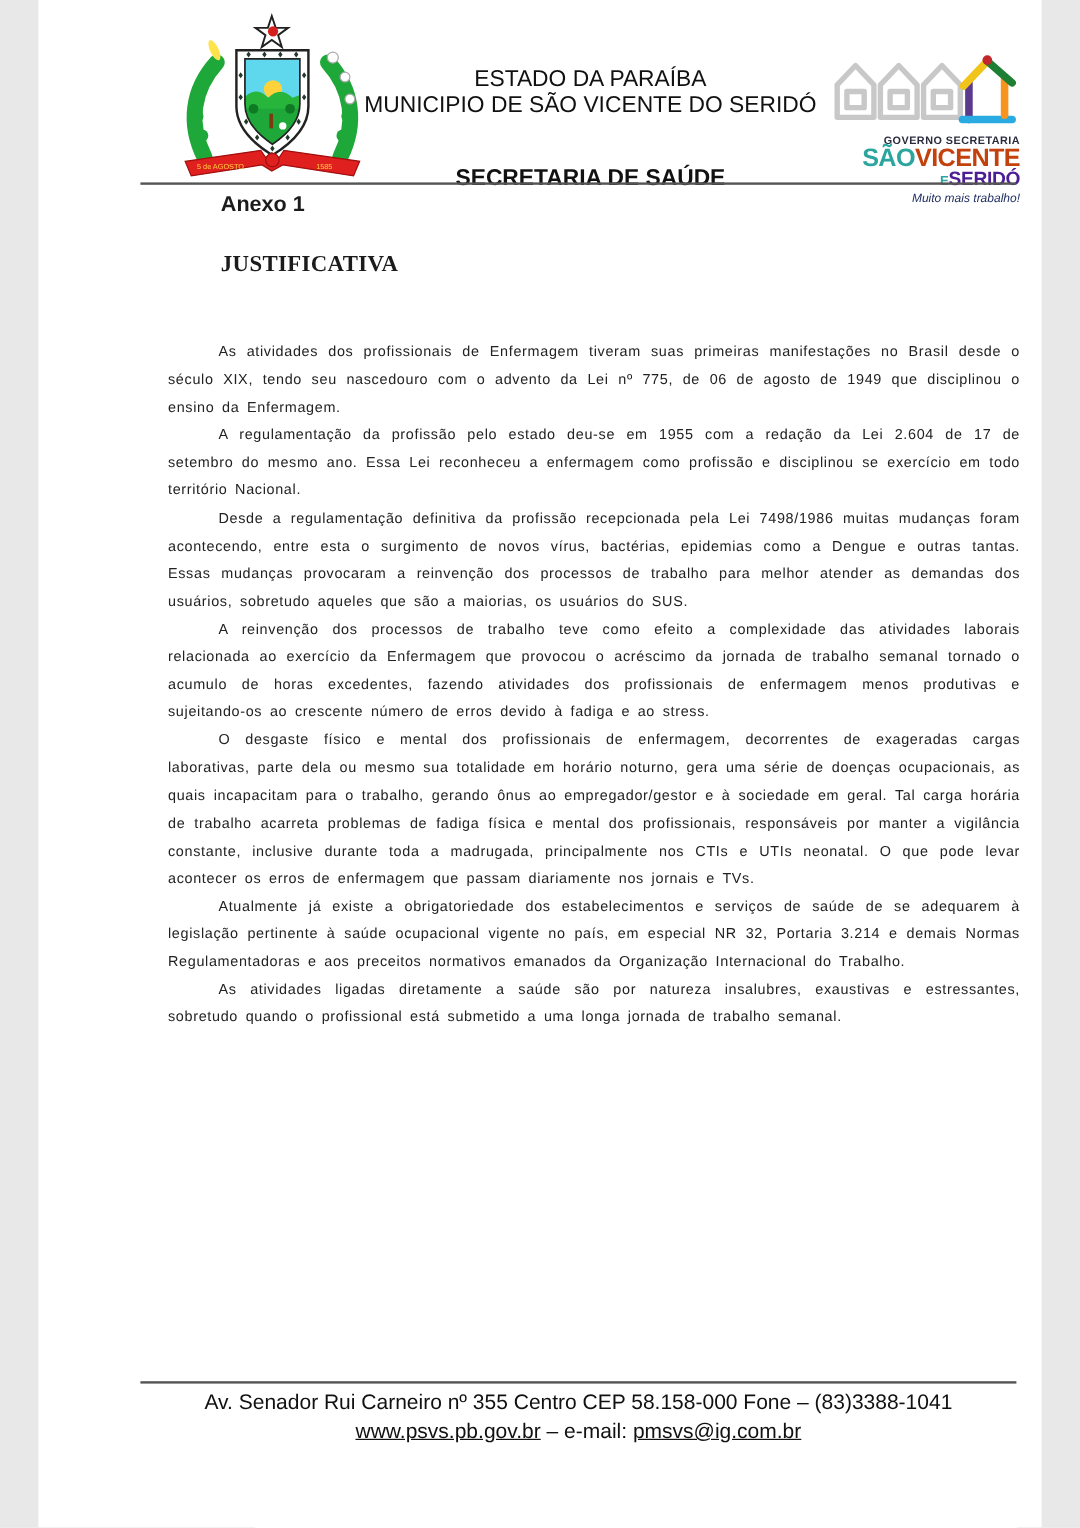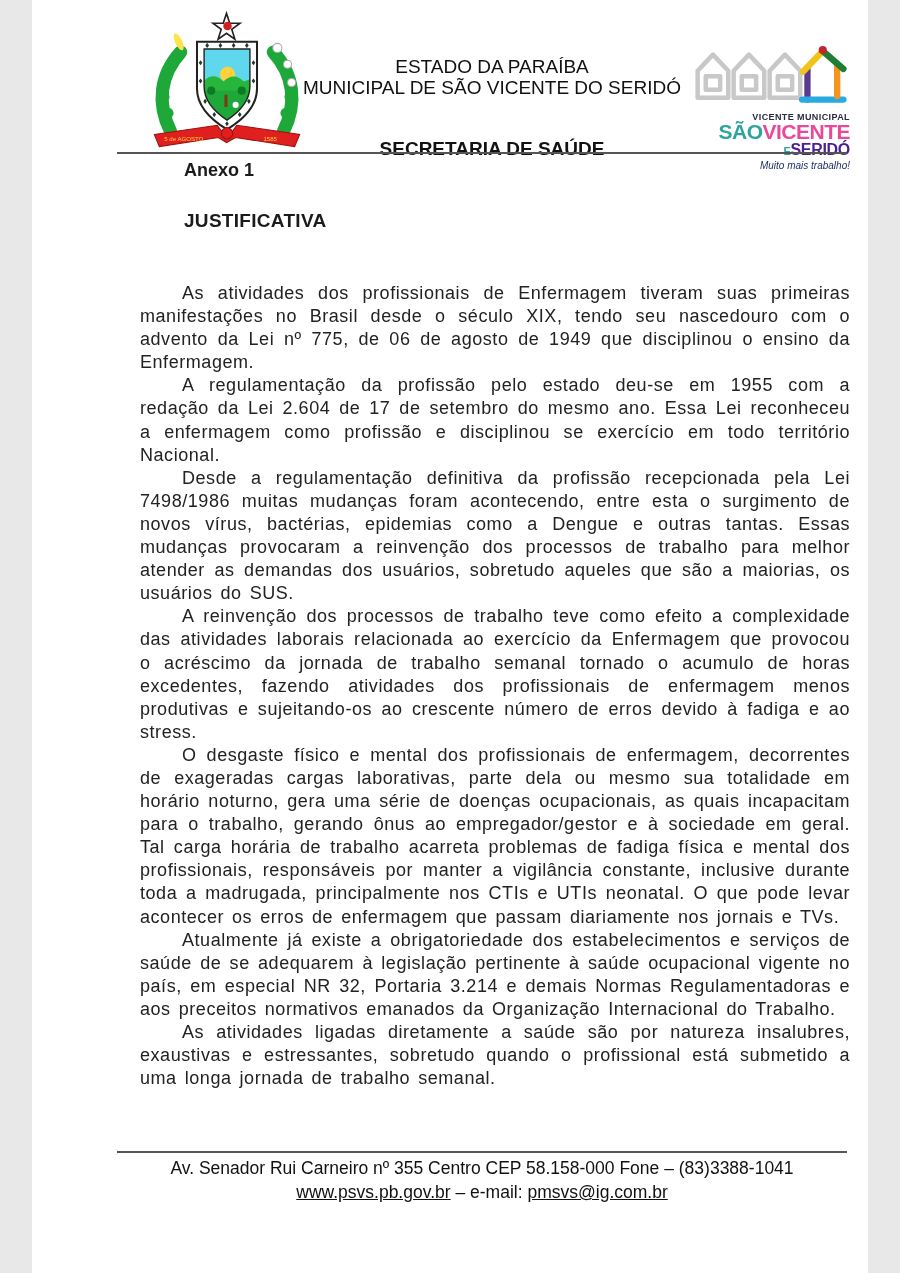--- a/index.html
+++ b/index.html
@@ -17,36 +17,36 @@
   .org-block{
     position:absolute;left:245px;top:56px;width:430px;
     text-align:center;line-height:21px;font-size:19px;color:#111;
   }
   .org-block .l3{font-weight:bold;margin-top:40px;}
   .gov-logo{position:absolute;left:660px;top:42px;width:158px;text-align:right;}
   .gov-logo svg{display:block;margin-left:auto;}
   .gov-label{font-size:9px;font-weight:bold;letter-spacing:.4px;color:#2b2b3e;margin-top:-2px;}
   .gov-city1{font-size:21px;font-weight:bold;letter-spacing:-.5px;line-height:20px;}
   .gov-city1 .teal{color:#2BA59E;margin-top:44px;}
-  .gov-city1 .purple{color:#ec4899;margin-top:45px;}
+  .gov-city1 .purple{color:#c2410c;margin-top:45px;}
   .gov-city2{font-size:16px;font-weight:bold;letter-spacing:-.3px;line-height:15px;}
   .gov-city2 .teal{color:#2BA59E;font-size:11px;}
   .gov-city2 .blue{color:#4c1d95;}
   .gov-slogan{font-family:Liberation Sans, sans-serif;font-style:italic;font-size:10px;color:#1b2a5e;line-height:13px;}
   .rule{position:absolute;left:85px;width:730px;border-top:2px solid #555;height:0;}
   .rule.header-rule{top:152px;}
   .rule.footer-rule{top:1151px;}
   
   .content{position:absolute;left:108px;top:160px;width:710px;}
   .annex{font-size:18px;font-weight:bold;margin:0 0 0 44px;}
-  .doc-title{font-size:19px;font-weight:bold;margin:29px 0 1px 44px;letter-spacing:.3px;}
+  .doc-title{font-size:19px;font-weight:bold;margin:29px 0 1px 44px;letter-spacing:.3px;font-family:Liberation Serif, serif;}
   .paras{margin-top:50px;}
   .paras p{
     margin:0;
-    font-size:18px;line-height:23.1px;
+    font-size:12px;line-height:23.1px;
     text-align:justify;text-indent:42px;
     letter-spacing:.55px;word-spacing:2.5px;
     color:#222;
   }
   
   .footer{position:absolute;left:85px;top:1156px;width:730px;text-align:center;
     font-size:17.5px;color:#111;line-height:24px;}
   .footer a{color:#111;text-decoration:underline;}
 </style>
 </head>
@@ -109,21 +109,21 @@
       </g>
 
       <path d="M16,121 L78,112 L82,118 L87,114 L93,118 L97,112 L159,121 L154,133 L96,124 L87,129 L79,124 L21,133 Z" fill="#E01F1F" stroke="#A01010" stroke-width="1"></path>
       <circle cx="87.5" cy="120" r="5.5" fill="#E01F1F" stroke="#A01010"></circle>
       <text x="45" y="127" font-size="6" fill="#FFD23B" text-anchor="middle" font-family="Liberation Sans, sans-serif">5 de AGOSTO</text>
       <text x="130" y="127" font-size="6" fill="#FFD23B" text-anchor="middle" font-family="Liberation Sans, sans-serif">1585</text>
     </svg>
 
     <div class="org-block">
       <div class="l1">ESTADO DA PARAÍBA</div>
-      <div class="l2">MUNICIPAL DE SÃO VICENTE DO SERIDÓ</div>
+      <div class="l2">MUNICIPIO DE SÃO VICENTE DO SERIDÓ</div>
       <div class="l3">SECRETARIA DE SAÚDE</div>
     </div>
 
     <div class="gov-logo">
       <svg width="158" height="72" viewBox="0 0 175 80">
         <g fill="none" stroke="#C8C8C8" stroke-width="5" stroke-linejoin="round">
           <path d="M6,32 L23,14 L40,32 L40,62 L6,62 Z"></path>
             <rect x="15" y="38" width="16" height="15"></rect>
           <path d="M46,32 L63,14 L80,32 L80,62 L46,62 Z"></path>
             <rect x="55" y="38" width="16" height="15"></rect>
@@ -132,21 +132,21 @@
         </g>
         <g stroke-linecap="round">
           <line x1="128" y1="30" x2="128" y2="64" stroke="#5B3A8E" stroke-width="7"></line>
           <line x1="122" y1="64" x2="168" y2="64" stroke="#29ABE2" stroke-width="7"></line>
           <line x1="161" y1="26" x2="161" y2="60" stroke="#F7941D" stroke-width="7"></line>
           <line x1="123" y1="33" x2="145" y2="10" stroke="#F0C419" stroke-width="7"></line>
           <line x1="145" y1="10" x2="168" y2="30" stroke="#1E7E34" stroke-width="7"></line>
           <circle cx="145" cy="9" r="4.5" fill="#C1272D"></circle>
         </g>
       </svg>
-      <div class="gov-label">VICENTE MUNICIPAL</div>
+      <div class="gov-label">GOVERNO SECRETARIA</div>
       <div class="gov-city1"><span class="teal">SÃO</span><span class="purple">VICENTE</span></div>
       <div class="gov-city2"><span class="teal">E</span><span class="blue">SERIDÓ</span></div>
       <div class="gov-slogan">Muito mais trabalho!</div>
     </div>
   </div>
 
   <div class="rule header-rule"></div>
 
   <div class="content">
     <div class="annex">Anexo 1</div>

